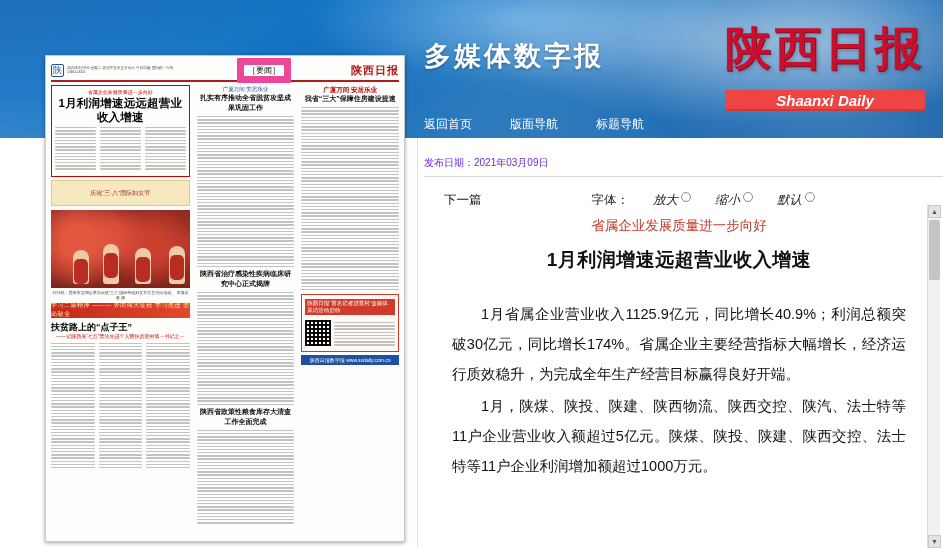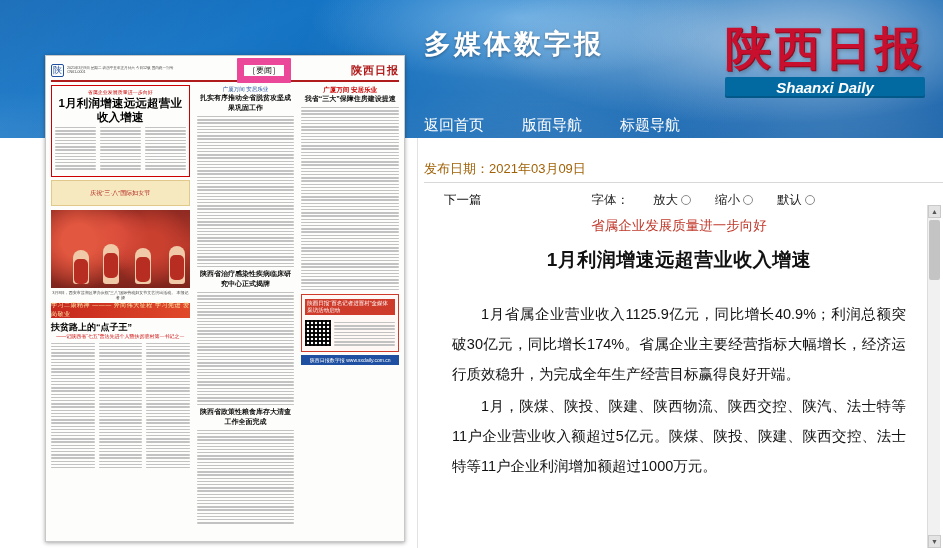--- a/index.html
+++ b/index.html
@@ -113,62 +113,61 @@
   .adbox .adttl { background:#cf3b2a; color:#fff; font-size:5.5px; padding:1px 2px; display:inline-block;}
   .adrow { display:flex; gap:3px; align-items:center; margin-top:3px;}
   .qr { width:26px;height:26px; background:
       repeating-linear-gradient(0deg,#111 0 2px,#fff 2px 4px),
       repeating-linear-gradient(90deg,#111 0 2px,#fff 2px 4px);
     background-blend-mode: multiply; flex:0 0 auto;}
   .bluebar { height:10px; background:#1e4fa0; color:#fff; font-size:5px; display:flex;align-items:center;justify-content:center; margin-top:3px;}
 
   
   .mm-title {
-    position:absolute; left:424px; top:26px; z-index:6;
+    position:absolute; left:424px; top:38px; z-index:6;
     color:#ffffff; font-size:27px; font-weight:bold; letter-spacing:3px;
     text-shadow: 0 1px 3px rgba(0,0,0,0.35);
   }
   .brand {
     position:absolute; right:18px; top:22px; z-index:6; text-align:center;
   }
   .brand .cn {
     font-family:"DejaVu Serif", serif;
     font-size:46px; font-weight:bold; color:#c8102e; letter-spacing:4px;
     text-shadow: 1px 1px 0 #8f0c20, 2px 2px 4px rgba(0,0,0,0.3);
     line-height:52px;
   }
   .brand .en {
-    margin-top:3px; background:#0369a1; color:#ffffff; font-size:15px;
+    margin-top:16px; background:#ef4444; color:#ffffff; font-size:15px;
     font-style:italic; font-weight:bold; padding:2px 14px; border-radius:2px;
     box-shadow: inset 0 -2px 0 rgba(0,0,0,0.15);
   }
   .navlinks {
     position:absolute; left:424px; top:116px; z-index:6;
-    display:flex; gap:38px; color:#ffffff; font-size:15px;
+    display:flex; gap:38px; color:#ffffff; font-size:12px;
   }
   .navlinks span { cursor:pointer; }
 
   
   .pubdate {
     position:absolute; left:424px; top:150px; width:519px; height:27px;
-    color:#a16207; font-size:13px; display:flex; align-items:center;
+    color:#6d28d9; font-size:10px; display:flex; align-items:center;
     border-bottom:1px solid #d8d8d8;
-    margin-top:6px;
   }
   .toolbar {
     position:absolute; left:420px; top:186px; width:519px; height:28px;
     display:flex; align-items:center; font-size:12.5px; color:#222;
   }
   .toolbar .nextlink { margin-left:24px; color:#111; }
   .toolbar .fonts { margin-left:110px; display:flex; align-items:center; gap:24px; }
   .radio {
     display:inline-block; width:10px; height:10px; border:1px solid #8b8b8b;
     border-radius:50%; background:#fff; vertical-align:-1px; margin-left:3px;
   }
-  .tb-item { display:flex; align-items:center; }
+  .tb-item { display:flex; align-items:flex-start;font-style:italic; }
 
   .article {
     position:absolute; left:428px; top:205px; width:502px; height:343px;
     padding:12px 24px 0 24px; overflow:hidden; background:#fff;
   }
   .art-sub {
     text-align:center; color:#c0392b; font-size:13.5px; margin-bottom:12px;
   }
   .art-title {
     text-align:center; color:#111; font-size:19px; font-weight:bold; letter-spacing:0.5px;

